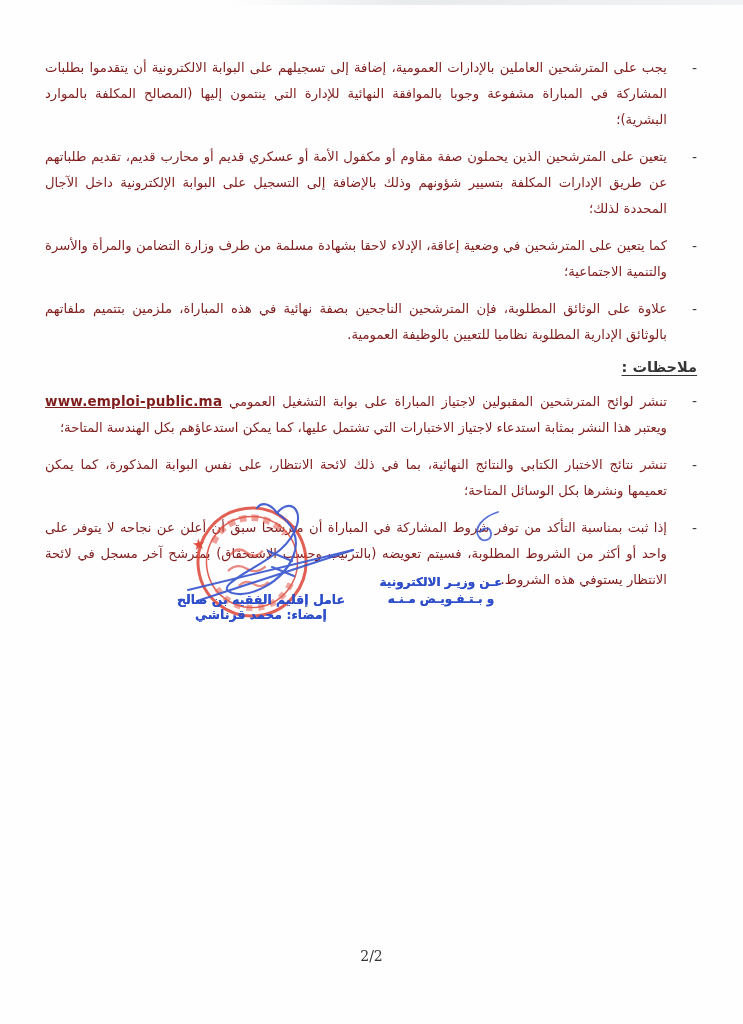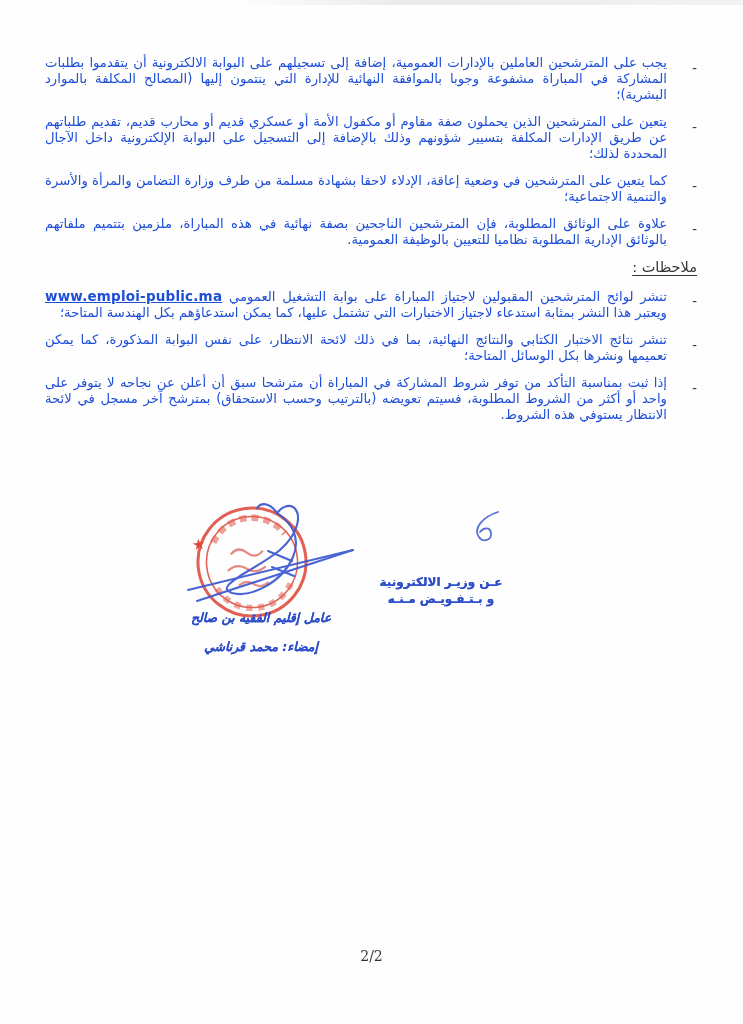--- a/index.html
+++ b/index.html
@@ -24,45 +24,45 @@
     position: absolute; top: 55px; right: 46px; width: 652px;
   }
   .bullet { display: flex; margin-bottom: 11px; }
   .bullet .marker {
     flex: 0 0 30px;
     font-size: 14px; line-height: 27.5px;
     color: #3d3d3d;
   }
   .bullet .text { flex: 1; }
   .text {
-    font-size: 13.2px; line-height: 16px;
+    font-size: 13.2px; line-height: 26px;
     text-align: justify;
-    color: #1d4ed8;
+    color: #7f1d1d;
   }
   .url { font-weight: bold; font-size: 13.5px; letter-spacing: .2px; text-decoration: underline; }
   .notes-heading {
-    font-size: 14.5px; font-weight: normal;
+    font-size: 14.5px; font-weight: bold;
     text-decoration: underline;
     text-underline-offset: 3px;
     margin: 9px 0 13px;
     color: #353535;
   }
   
   .sig-area { position: absolute; inset: 0; pointer-events: none; }
   .stamp-svg { position: absolute; left: 194px; top: 504px; transform: rotate(-7deg); }
   .sign-svg  { position: absolute; left: 150px; top: 495px; }
   .paraph-svg{ position: absolute; left: 468px; top: 508px; }
   .blue-block {
     position: absolute; text-align: center;
     color: #2e4fc9; font-weight: bold;
     text-shadow: 0 0 .4px #2e4fc9;
   }
   .blue-right { left: 336px; top: 574px; width: 210px; font-size: 12px; line-height: 16.5px; }
-  .blue-left  { left: 176px; top: 610px; width: 170px; font-size: 12.5px; line-height: 15px; font-style: italic; }
-  .blue-left .signer-name { margin-top: 14px; }
+  .blue-left  { left: 176px; top: 592px; width: 170px; font-size: 12.5px; line-height: 15px; }
+  .blue-left .signer-name { }
   
   .footer {
     position: absolute; top: 948px; left: 0; width: 100%;
     text-align: center;
   }
   .page-num {
     direction: ltr;
     font-family: "DejaVu Serif", serif;
     font-size: 14px; color: #343434;
   }

